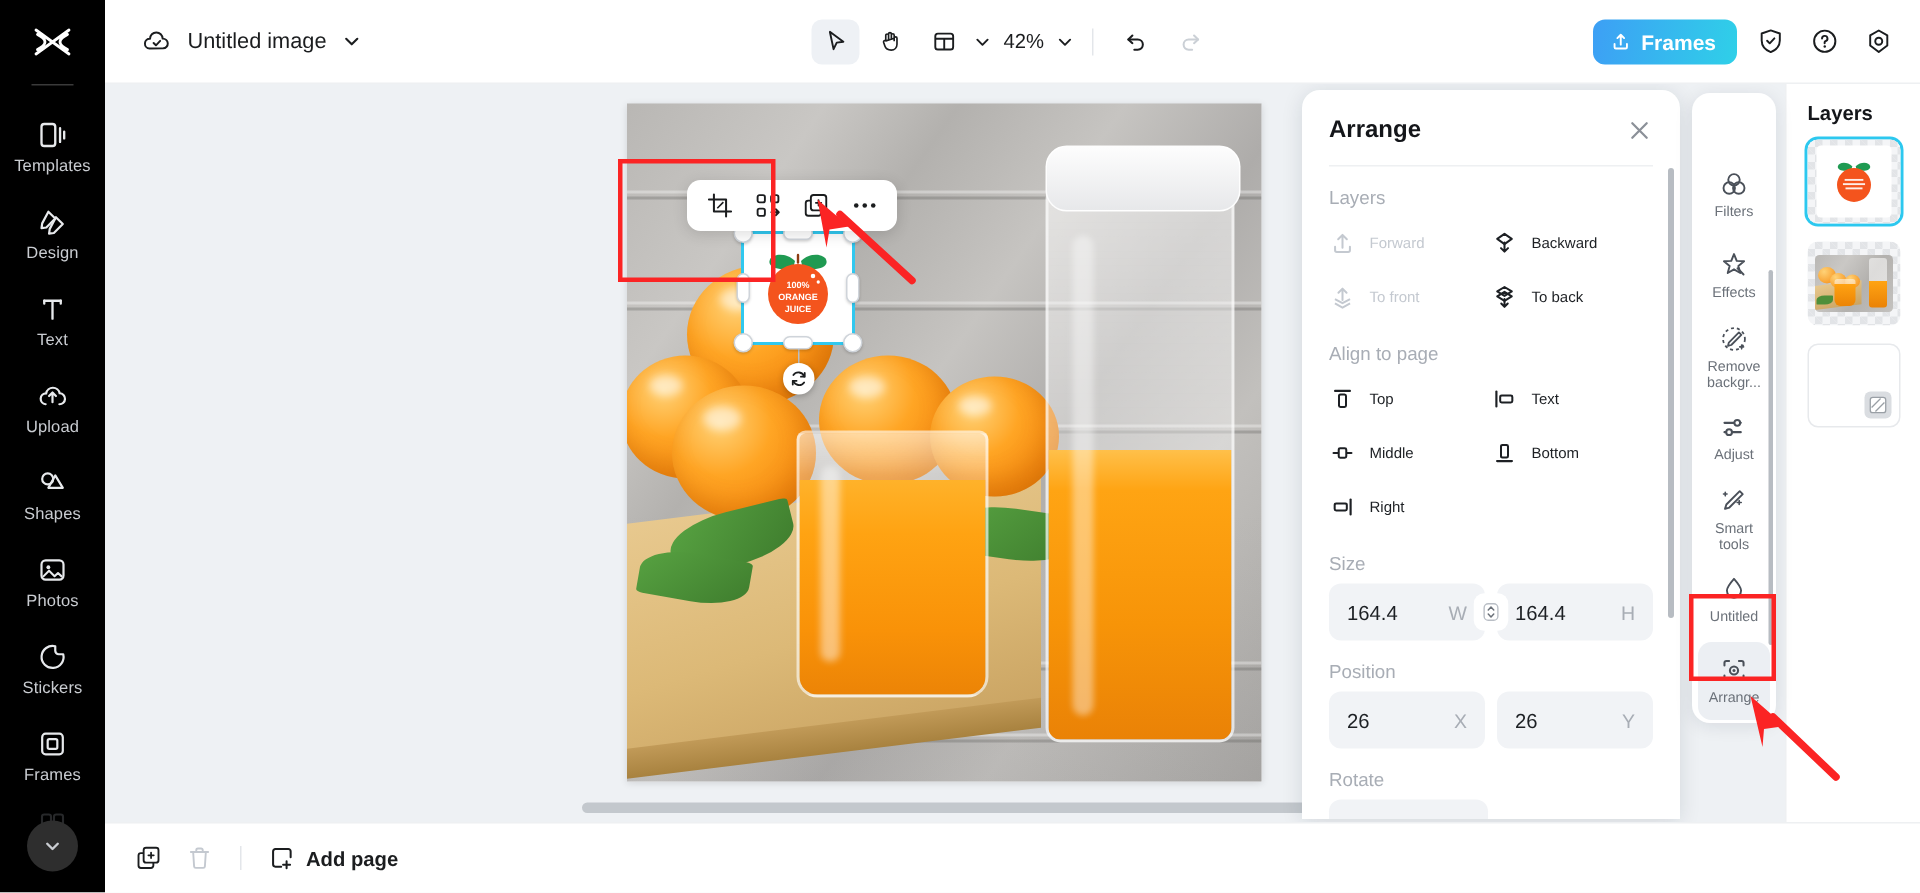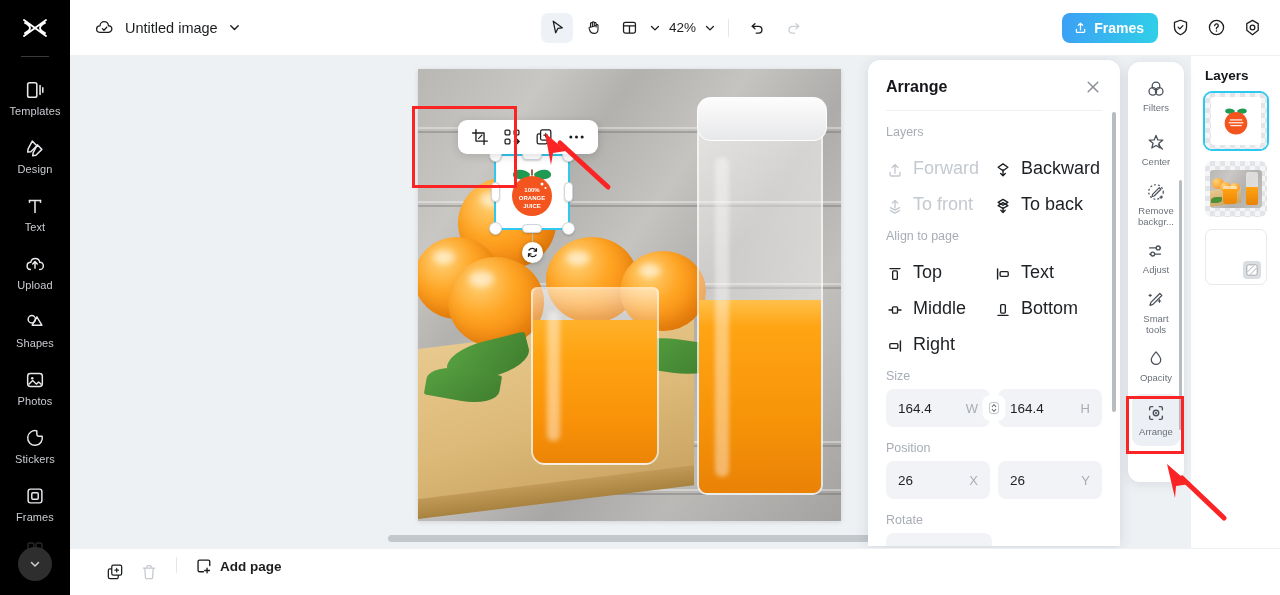--- a/index.html
+++ b/index.html
@@ -202,22 +202,22 @@
     box-shadow: 0 2px 14px rgba(20,30,50,.12); z-index: 25; overflow: hidden;
   }
   .arr-head { display: flex; align-items: center; justify-content: space-between; padding: 18px 18px 0 18px; }
   .arr-title { font-size: 16px; font-weight: 700; color: #14161a; }
   .arr-x { cursor: pointer; width: 18px; height: 18px; }
   .arr-sep { height: 1px; background: #eef0f2; margin: 14px 18px 0 18px; }
   .arr-body { padding: 0 18px; }
   .sec-label { font-size: 12.5px; color: #a8adb5; margin: 14px 0 6px 0; }
   .grid2 { display: grid; grid-template-columns: 1fr 1fr; row-gap: 2px; }
   .arr-act {
-    display: flex; align-items: flex-end; gap: 9px; height: 34px; cursor: pointer;
-    font-size: 18px; color: #1d2024;
+    display: flex; align-items: center; gap: 9px; height: 34px; cursor: pointer;
+    font-size: 10px; color: #1d2024;
   }
   .arr-act.disabled { color: #c4c9d0; cursor: default; }
   .arr-act svg { flex: none; }
   .field-row { display: flex; align-items: center; gap: 8px; position: relative; }
   .field {
     flex: 1; height: 38px; background: #f1f3f6; border-radius: 8px;
     display: flex; align-items: center; justify-content: space-between; padding: 0 12px;
   }
   .field .val { font-size: 13.5px; color: #1d2024; }
   .field .unit { font-size: 13px; color: #a8adb5; }
@@ -229,21 +229,21 @@
   }
   .arr-scroll {
     position: absolute; right: 4px; top: 52px; width: 4px; height: 300px;
     background: #b7bcc2; border-radius: 3px;
   }
 
   
   .rail {
     position: absolute; left: 1128px; top: 62px; width: 56px; height: 420px;
     background: #fff; border-radius: 12px; box-shadow: 0 2px 12px rgba(20,30,50,.10);
-    z-index: 26; display: flex; flex-direction: column; align-items: center; padding-top: 8px;
+    z-index: 26; display: flex; flex-direction: column; align-items: center; padding-top: 8px; justify-content: flex-end;
   }
   .rail-item {
     width: 48px; min-height: 52px; border-radius: 9px; display: flex; flex-direction: column;
     align-items: center; justify-content: center; gap: 3px; cursor: pointer; margin-bottom: 2px;
   }
   .rail-item.active { background: #eceff3; }
   .rail-item .rl { font-size: 9.5px; color: #6b7179; line-height: 11px; text-align: center; }
   .rail-scroll {
     position: absolute; right: 2px; top: 118px; width: 3px; height: 250px;
     background: #b7bcc2; border-radius: 3px;
@@ -265,21 +265,21 @@
   }
   .layer-thumb.selected { box-shadow: 0 0 0 2px #2cc8ef; }
   .layer-thumb.plain { background: #fff; border: 1px solid #e7e9ec; background-image: none; }
 
   
   .bottombar {
     position: absolute; left: 70px; right: 0; bottom: 0; height: 47px;
     background: #fff; border-top: 1px solid #eef0f2; display: flex; align-items: center;
     z-index: 28;
   }
-  .bb-left { display: flex; align-items: flex-start; gap: 4px; padding-left: 30px; }
+  .bb-left { display: flex; align-items: center; gap: 4px; padding-left: 14px; }
   .bb-btn { width: 30px; height: 30px; display: flex; align-items: center; justify-content: center; cursor: pointer; border-radius: 6px; }
   .bb-div { width: 1px; height: 16px; background: #e3e6ea; margin: 0 8px; }
   .addpage { display: flex; align-items: center; gap: 7px; cursor: pointer; font-size: 13.5px; color: #1b1d1f; font-weight: 600; padding: 0 6px; }
   .bb-right { position: absolute; right: 14px; display: flex; align-items: center; gap: 6px; }
   .pg-num { font-size: 12.5px; color: #1b1d1f; min-width: 26px; text-align: center; }
 </style>
 </head>
 <body>
 
 <div class="app">
@@ -706,21 +706,21 @@
         <circle cx="7.5" cy="13.6" r="4.2" stroke="#4a5059" stroke-width="1.4"></circle>
         <circle cx="14.5" cy="13.6" r="4.2" stroke="#4a5059" stroke-width="1.4"></circle>
       </svg>
       <span class="rl">Filters</span>
     </div>
     <div class="rail-item">
       <svg width="20" height="20" viewBox="0 0 22 22" fill="none">
         <path d="M11 2.6 13 7.6l5.4.3-4.2 3.4 1.4 5.2L11 13.8 6.4 16.5l1.4-5.2-4.2-3.4L9 7.6z" stroke="#4a5059" stroke-width="1.4" stroke-linejoin="round"></path>
         <path d="M13.6 13 18 17.6" stroke="#4a5059" stroke-width="1.4" stroke-linecap="round"></path>
       </svg>
-      <span class="rl">Center</span>
+      <span class="rl">Effects</span>
     </div>
     <div class="rail-item">
       <svg width="20" height="20" viewBox="0 0 22 22" fill="none">
         <circle cx="11" cy="11" r="8" stroke="#4a5059" stroke-width="1.3" stroke-dasharray="2.2 2.2"></circle>
         <path d="M14.6 6.2 7.2 13.6l-.6 2.4 2.4-.6 7.4-7.4z" stroke="#4a5059" stroke-width="1.3" stroke-linejoin="round" fill="#fff"></path>
         <path d="M16.6 15.4v2.8M15.2 16.8h2.8" stroke="#4a5059" stroke-width="1.2" stroke-linecap="round"></path>
       </svg>
       <span class="rl">Remove backgr...</span>
     </div>
     <div class="rail-item">
@@ -735,21 +735,21 @@
       <svg width="20" height="20" viewBox="0 0 22 22" fill="none">
         <path d="M15.2 3.8 5.4 13.6l-1 3.2 3.2-1 9.8-9.8z" stroke="#4a5059" stroke-width="1.4" stroke-linejoin="round"></path>
         <path d="M14.8 10.6v3M13.3 12.1h3M4.6 4.6v2.6M3.3 5.9h2.6" stroke="#4a5059" stroke-width="1.2" stroke-linecap="round"></path>
       </svg>
       <span class="rl">Smart tools</span>
     </div>
     <div class="rail-item">
       <svg width="20" height="20" viewBox="0 0 22 22" fill="none">
         <path d="M11 3.2c3.2 3.6 5.2 6.2 5.2 8.6A5.2 5.2 0 0 1 11 17a5.2 5.2 0 0 1-5.2-5.2c0-2.4 2-5 5.2-8.6z" stroke="#4a5059" stroke-width="1.4" stroke-linejoin="round"></path>
       </svg>
-      <span class="rl">Opacity</span>
+      <span class="rl">Untitled</span>
     </div>
     <div class="rail-item active">
       <svg width="20" height="20" viewBox="0 0 22 22" fill="none">
         <path d="M4 7.4V5.4A1.4 1.4 0 0 1 5.4 4h2M14.6 4h2A1.4 1.4 0 0 1 18 5.4v2M18 14.6v2a1.4 1.4 0 0 1-1.4 1.4h-2M7.4 18h-2A1.4 1.4 0 0 1 4 16.6v-2" stroke="#4a5059" stroke-width="1.5" stroke-linecap="round"></path>
         <circle cx="11" cy="11" r="3" stroke="#4a5059" stroke-width="1.5"></circle>
         <circle cx="11" cy="11" r="1.1" fill="#4a5059"></circle>
       </svg>
       <span class="rl">Arrange</span>
     </div>
     <div class="rail-scroll"></div>

